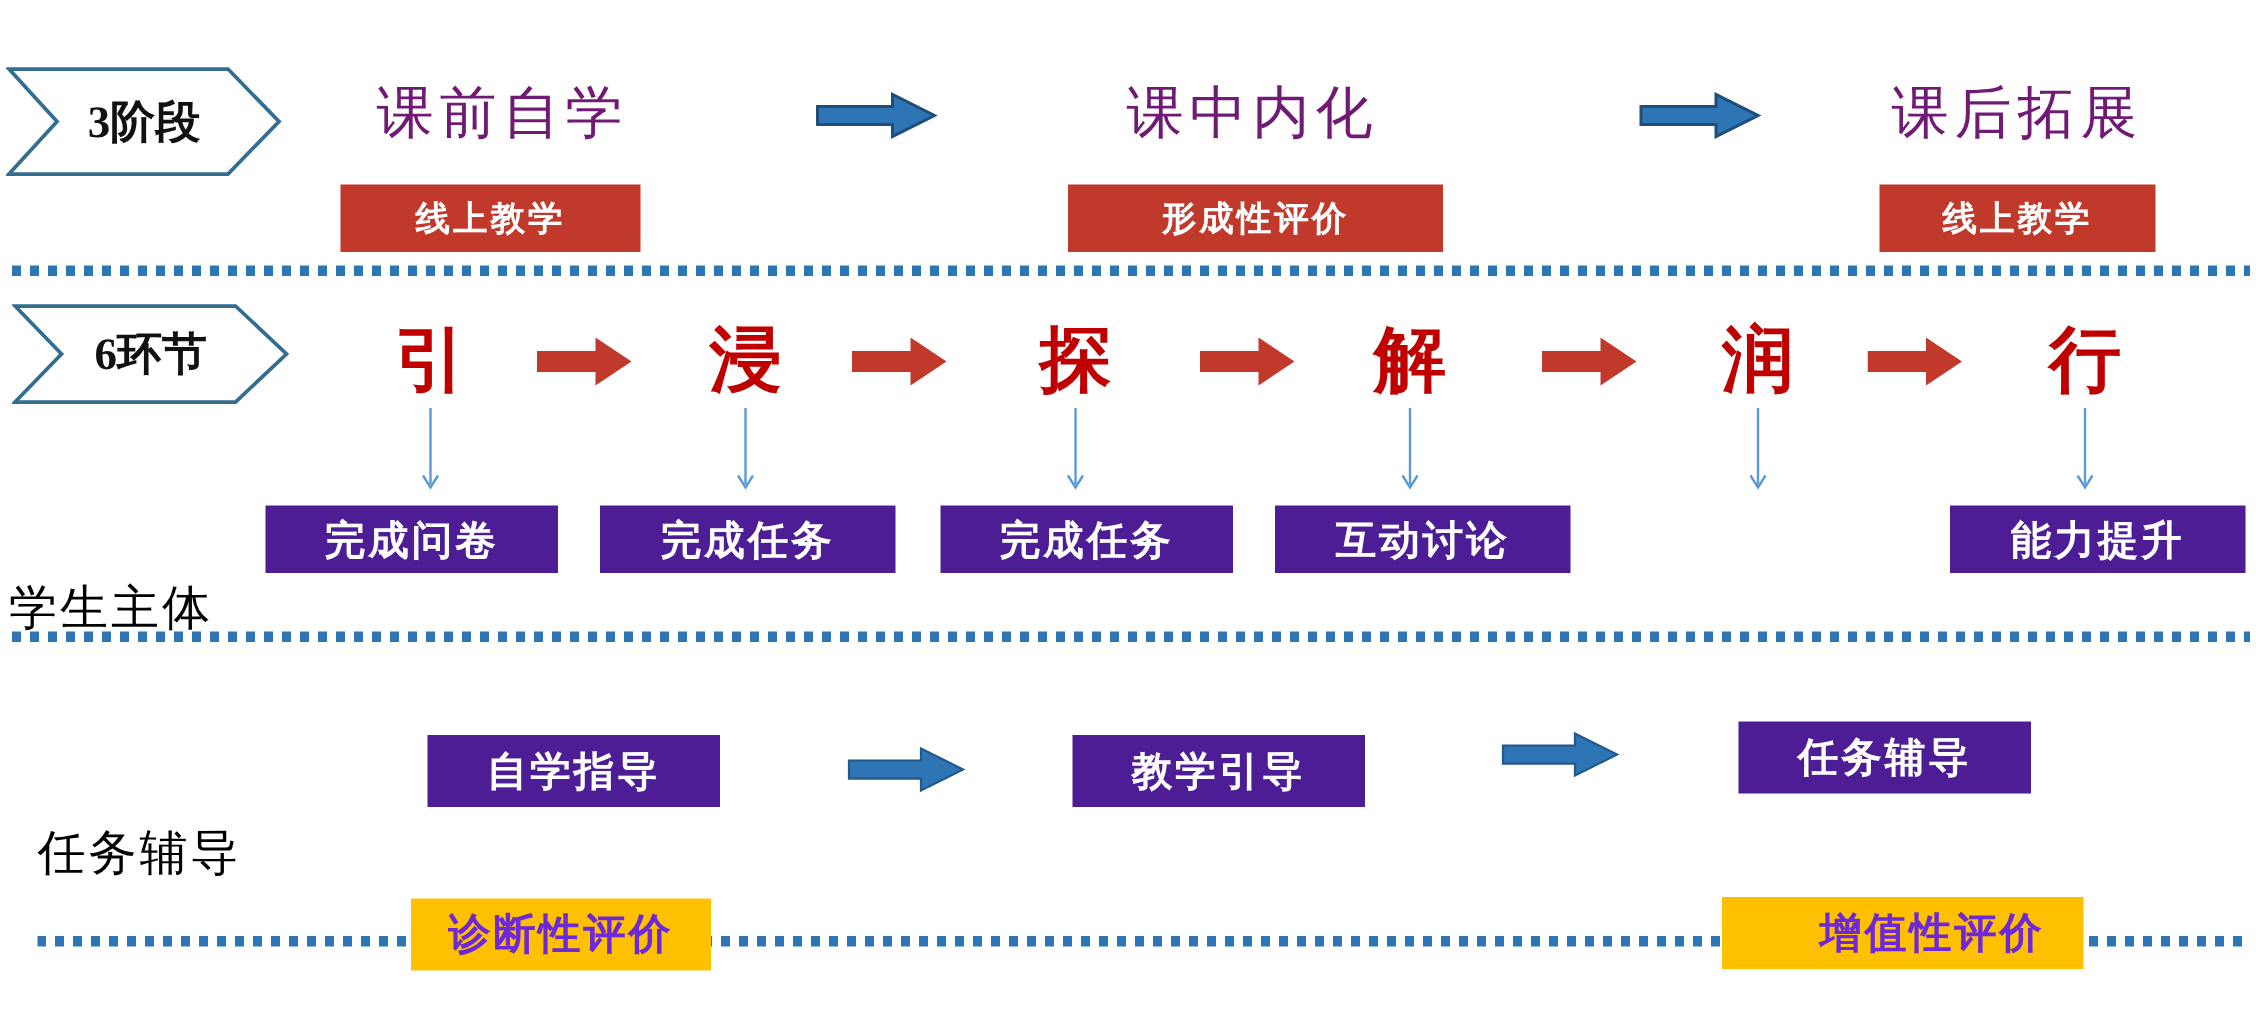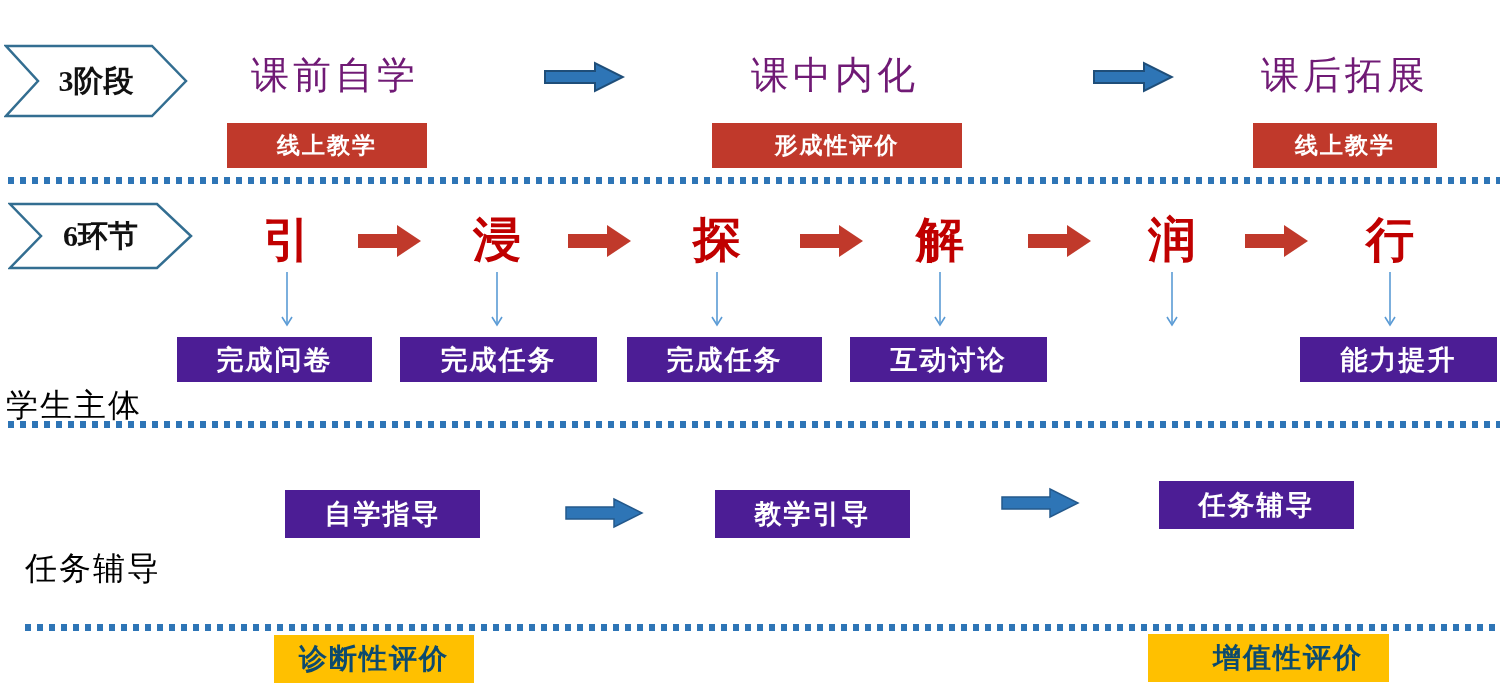--- a/index.html
+++ b/index.html
@@ -21,22 +21,22 @@
   .dotline{height:7px;
     background:repeating-linear-gradient(90deg,#2E75B6 0,#2E75B6 6px,transparent 6px,transparent 12px);}
   
   .phase-char{font-size:48px;color:#C00000;text-align:center;font-weight:bold;}
   
   .teal-box{background:#4c1d95;color:#fff;font-weight:bold;font-size:27px;
     display:flex;align-items:center;justify-content:center;letter-spacing:2px;}
   
   .side-label{font-size:32px;color:#000;letter-spacing:2px;margin-top:44px;}
   
-  .gold-box{background:#FFC000;color:#0c4a6e;font-weight:bold;font-size:28px;
-    display:flex;align-items:center;justify-content:center;letter-spacing:2px;z-index:3;margin-top:36px;}
+  .gold-box{background:#FFC000;color:#6d28d9;font-weight:bold;font-size:28px;
+    display:flex;align-items:center;justify-content:center;letter-spacing:2px;z-index:3;}
   svg{display:block;}
 </style>
 </head>
 <body>
 
 <div class="canvas">
 
   <div class="abs chevron-wrap" style="left:4px;top:44px;width:184px;height:74px;">
     <svg viewBox="0 0 184 74">
       <polygon points="2,2 148,2 182,37 148,72 2,72 34,37" fill="#ffffff" stroke="#336E91" stroke-width="2.5"></polygon>

